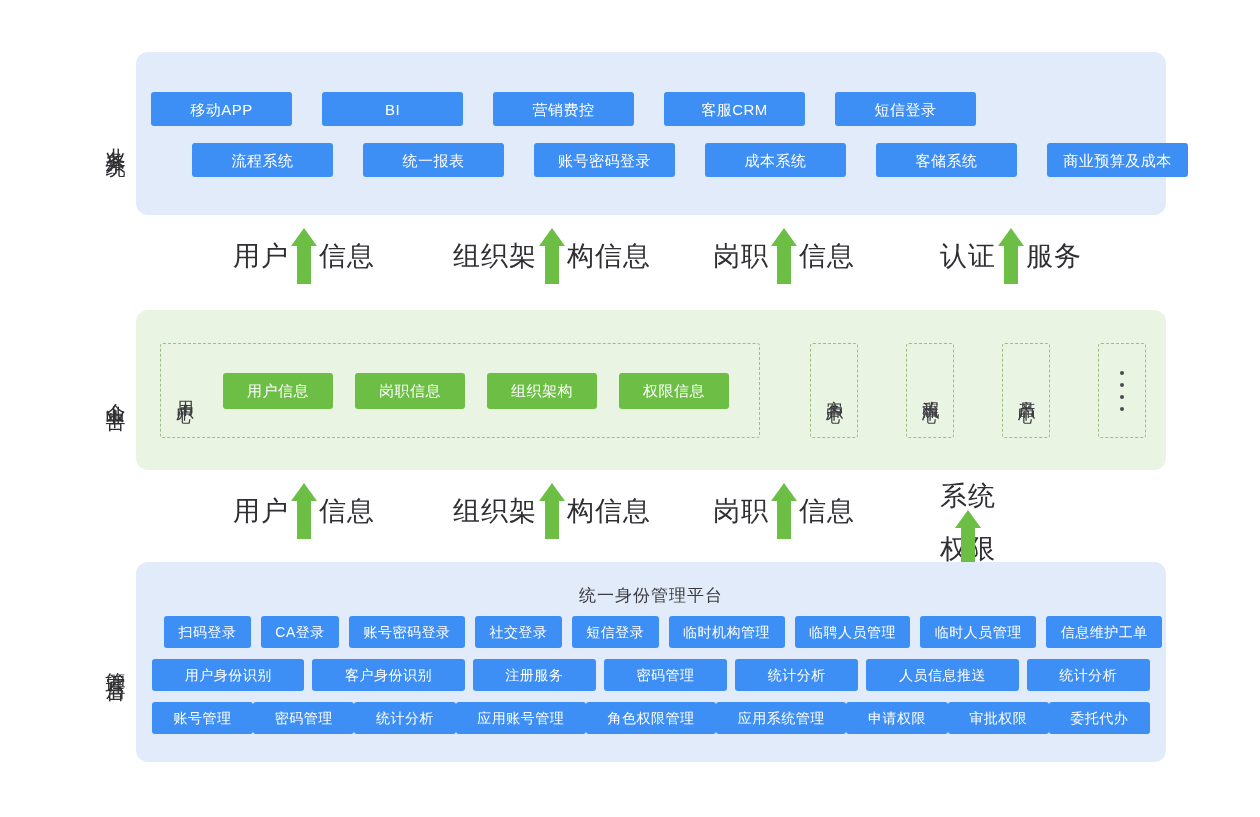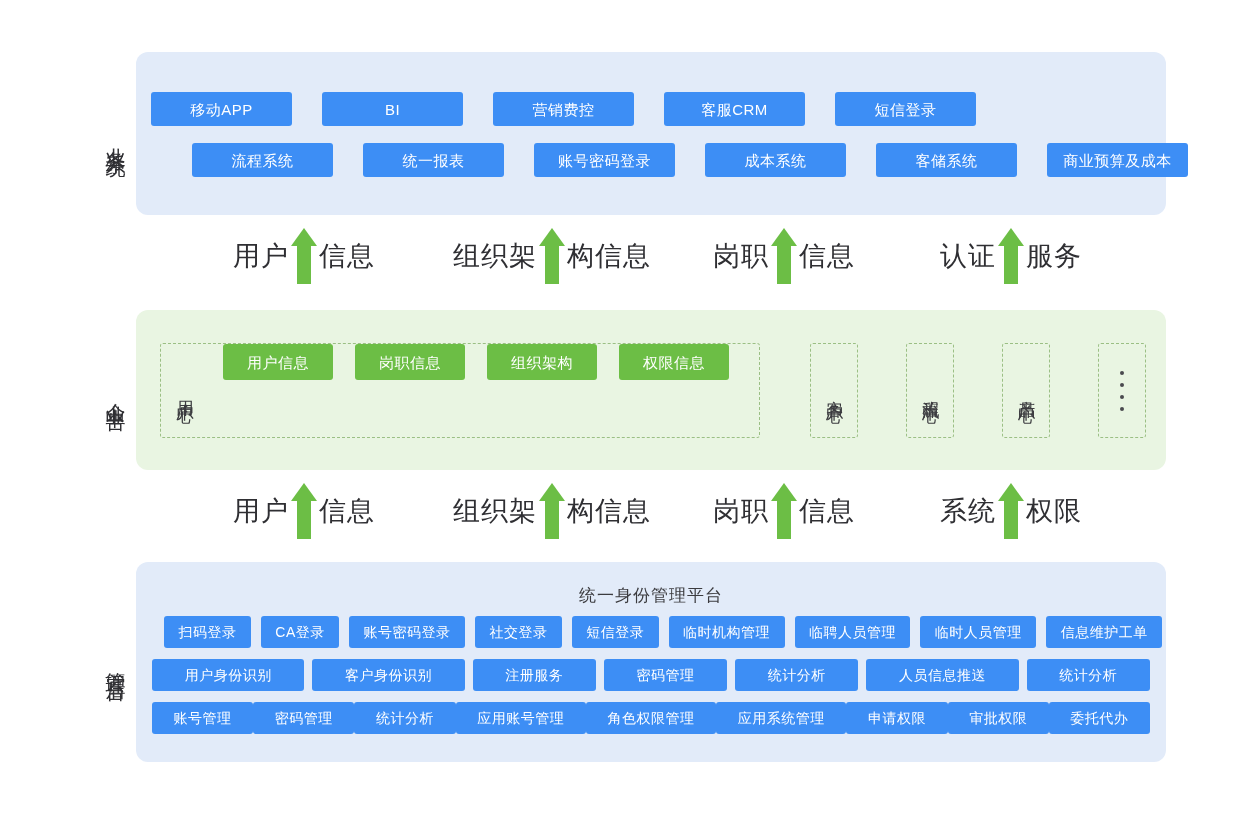--- a/index.html
+++ b/index.html
@@ -242,21 +242,21 @@
   </div>
 
   <div class="side-label" style="left:84px; top:335px; height:115px;">企业中台</div>
 
   <div class="panel panel-green" style="left:136px; top:310px; width:1030px; height:160px;"></div>
 
   <div class="dashed-box" style="left:160px; top:343px; width:600px; height:95px;">
     <div class="user-center-label">
       <span class="vlabel-green">用户中心</span>
     </div>
-    <div style="position:absolute; left:62px; top:0; bottom:0; right:10px; display:flex; gap:22px;">
+    <div style="position:absolute; left:62px; top:0; bottom:0; right:10px; display:flex; align-items:center; gap:22px;">
       <div class="chip chip-green" style="width:110px;">用户信息</div>
       <div class="chip chip-green" style="width:110px;">岗职信息</div>
       <div class="chip chip-green" style="width:110px;">组织架构</div>
       <div class="chip chip-green" style="width:110px;">权限信息</div>
     </div>
   </div>
 
   <div class="dashed-box dashed-center" style="left:810px; top:343px; width:48px; height:95px;">
     <span class="vlabel-green">客户中心</span>
   </div>
@@ -300,21 +300,21 @@
 
     <div class="arrow-group" style="left:713px;">
       <span class="atext">岗职</span>
       <span class="arrow-glyph">
           <i class="head"></i>
           <i class="shaft"></i>
         </span>
       <span class="atext">信息</span>
     </div>
 
-    <div class="arrow-group" style="left:940px;">
+    <div class="arrow-group" style="left:940px;flex-direction:column;">
       <span class="atext">系统</span>
       <span class="arrow-glyph">
           <i class="head"></i>
           <i class="shaft"></i>
         </span>
       <span class="atext">权限</span>
     </div>
   </div>
 
   <div class="side-label" style="left:84px; top:605px; height:115px;">管理后台</div>

